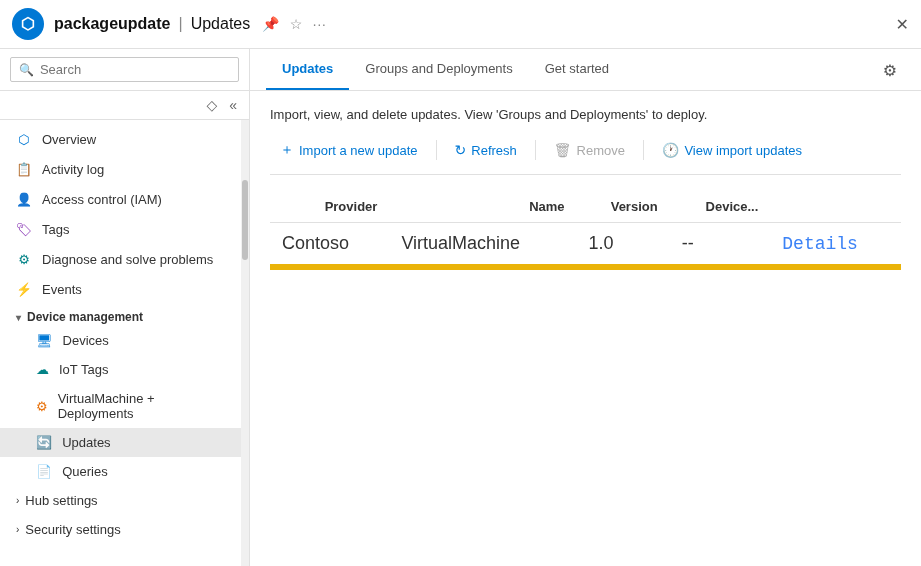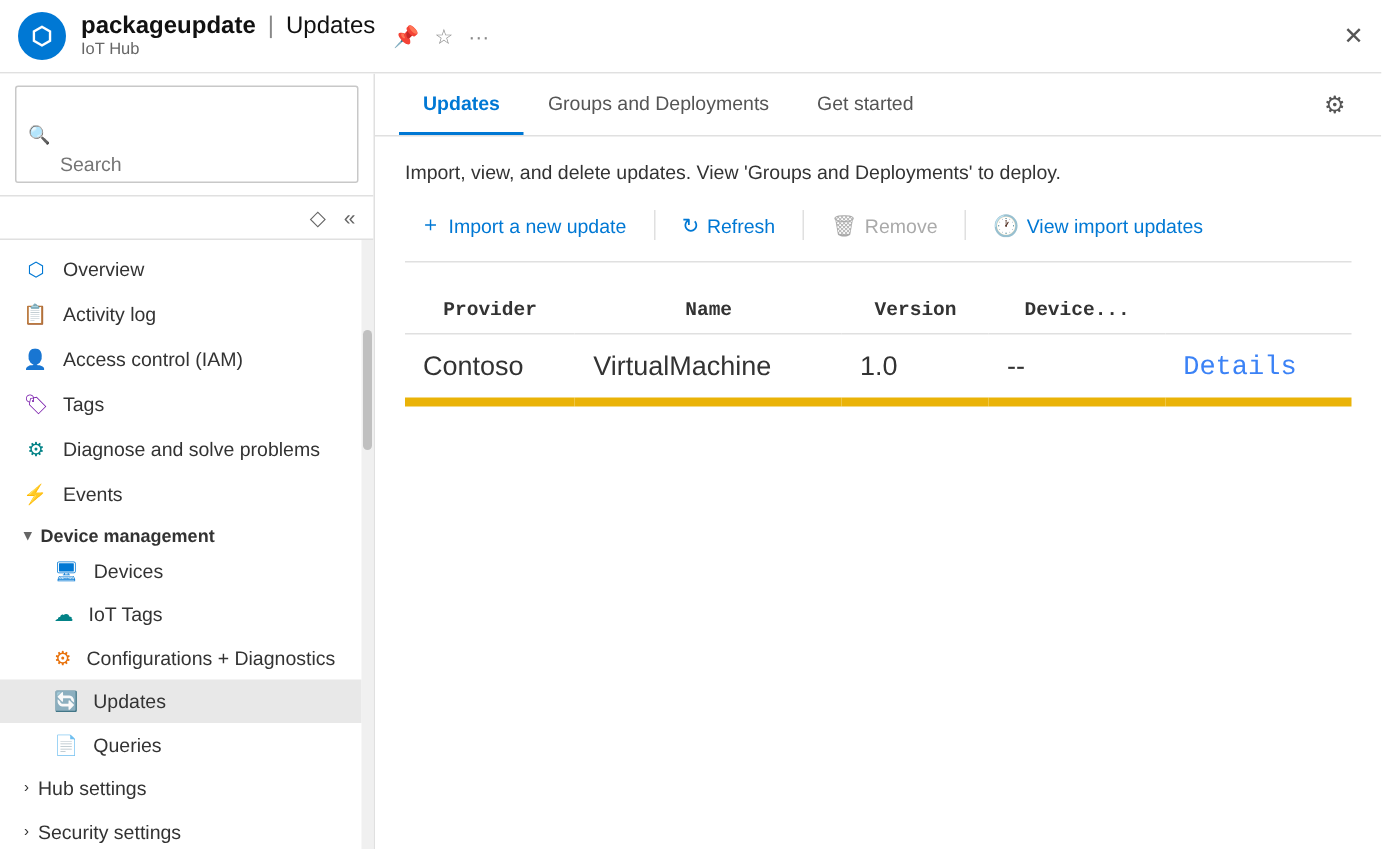--- a/index.html
+++ b/index.html
@@ -18,21 +18,21 @@
     .title-bar-actions span { color: #888; cursor: pointer; font-size: 14px; }
     .title-bar-close { margin-left: auto; cursor: pointer; color: #555; font-size: 16px; }
 
     
     .main-layout { display: flex; flex: 1; overflow: hidden; }
 
     
     .sidebar { width: 250px; min-width: 250px; border-right: 1px solid #e0e0e0; display: flex; flex-direction: column; overflow-y: auto; background: #fff; }
     .search-bar { padding: 8px 10px; border-bottom: 1px solid #e0e0e0; }
     .search-input-wrap { display: flex; align-items: center; border: 1px solid #c8c8c8; border-radius: 2px; padding: 4px 8px; background: #fff; gap: 6px; }
-    .search-input-wrap input { border: none; outline: none; font-size: 13px; width: 100%; color: #14532d; margin-top: 40px; }
+    .search-input-wrap input { border: none; outline: none; font-size: 13px; width: 100%; color: #14532d; }
     .search-icon { color: #666; font-size: 12px; }
     .sidebar-tools { display: flex; align-items: center; gap: 4px; padding: 4px 8px; justify-content: flex-end; border-bottom: 1px solid #e0e0e0; }
     .sidebar-tool-btn { cursor: pointer; color: #666; padding: 2px 4px; font-size: 14px; }
     .sidebar-nav { flex: 1; padding: 4px 0; }
     .nav-item { display: flex; align-items: center; padding: 7px 16px; cursor: pointer; gap: 10px; color: #333; font-size: 13px; }
     .nav-item .nav-icon { width: 16px; height: 16px; flex-shrink: 0; display: flex; align-items: center; justify-content: center; }
     .nav-section { padding: 6px 16px 2px 16px; font-size: 12px; color: #333; font-weight: 600; cursor: pointer; display: flex; align-items: center; gap: 6px; }
     .nav-section .chevron { font-size: 10px; color: #666; }
     .nav-sub-item { display: flex; align-items: center; padding: 7px 16px 7px 36px; cursor: pointer; gap: 10px; color: #333; font-size: 13px; }
     .nav-sub-item.active { background: #e8e8e8; }
@@ -54,21 +54,21 @@
     .content-body { flex: 1; padding: 16px 20px; overflow-y: auto; }
     .content-description { color: #333; font-size: 13px; margin-bottom: 14px; }
     .toolbar { display: flex; align-items: center; gap: 4px; margin-bottom: 16px; padding-bottom: 10px; border-bottom: 1px solid #e0e0e0; flex-wrap: wrap; }
     .toolbar-btn { display: flex; align-items: center; gap: 5px; padding: 5px 10px; cursor: pointer; color: #0078d4; font-size: 13px; border: none; background: none; }
     .toolbar-btn .btn-icon { font-size: 14px; }
     .toolbar-btn.disabled { color: #aaa; cursor: default; }
     .toolbar-separator { width: 1px; height: 20px; background: #e0e0e0; margin: 0 4px; }
 
     
     .data-table { width: 100%; border-collapse: collapse; }
-    .data-table th { text-align: center; padding: 8px 12px; font-weight: 600; font-size: 13px; color: #333; border-bottom: 1px solid #e0e0e0; font-family: Liberation Mono, monospace; }
+    .data-table th { text-align: right; padding: 8px 12px; font-weight: 600; font-size: 13px; color: #333; border-bottom: 1px solid #e0e0e0; }
     .data-table td { padding: 10px 12px; font-size: 18px; color: #333; border-bottom: 6px solid #eab308; }
     .details-link { color: #3b82f6; cursor: pointer; text-decoration: none; font-family: Liberation Mono, monospace; }
 
     
     .icon-blue { color: #0078d4; }
     .icon-orange { color: #e8720c; }
     .icon-purple { color: #7719aa; }
     .icon-teal { color: #038387; }
     .icon-yellow { color: #f2c811; }
 
@@ -82,21 +82,20 @@
   <svg class="logo-circle title-bar-logo" viewBox="0 0 32 32">
     <circle cx="16" cy="16" r="16" fill="#0078d4"></circle>
     <text x="16" y="21" text-anchor="middle" font-size="16" fill="white" font-weight="bold">⬡</text>
   </svg>
   <div class="title-bar-text">
     <div class="title-bar-main">
       <span class="title-bar-title">packageupdate</span>
       <span class="title-bar-separator">|</span>
       <span class="title-bar-page">Updates</span>
     </div>
-    <div class="title-bar-subtitle">IoT Hub</div>
   </div>
   <div class="title-bar-actions">
     <span title="Pin">📌</span>
     <span title="Favorite">☆</span>
     <span title="More">···</span>
   </div>
   <span class="title-bar-close">✕</span>
 </div>
 
 <div class="main-layout">
@@ -158,21 +157,21 @@
           <span>Devices</span>
         </div>
 
         <div class="nav-sub-item">
           <span class="nav-icon icon-teal">☁</span>
           <span>IoT Tags</span>
         </div>
 
         <div class="nav-sub-item">
           <span class="nav-icon icon-orange">⚙</span>
-          <span>Configurations + Diagnostics</span>
+          <span>VirtualMachine + Deployments</span>
         </div>
 
         <div class="nav-sub-item active">
           <span class="nav-icon icon-blue">🔄</span>
           <span>Updates</span>
         </div>
 
         <div class="nav-sub-item">
           <span class="nav-icon icon-blue">📄</span>
           <span>Queries</span>

